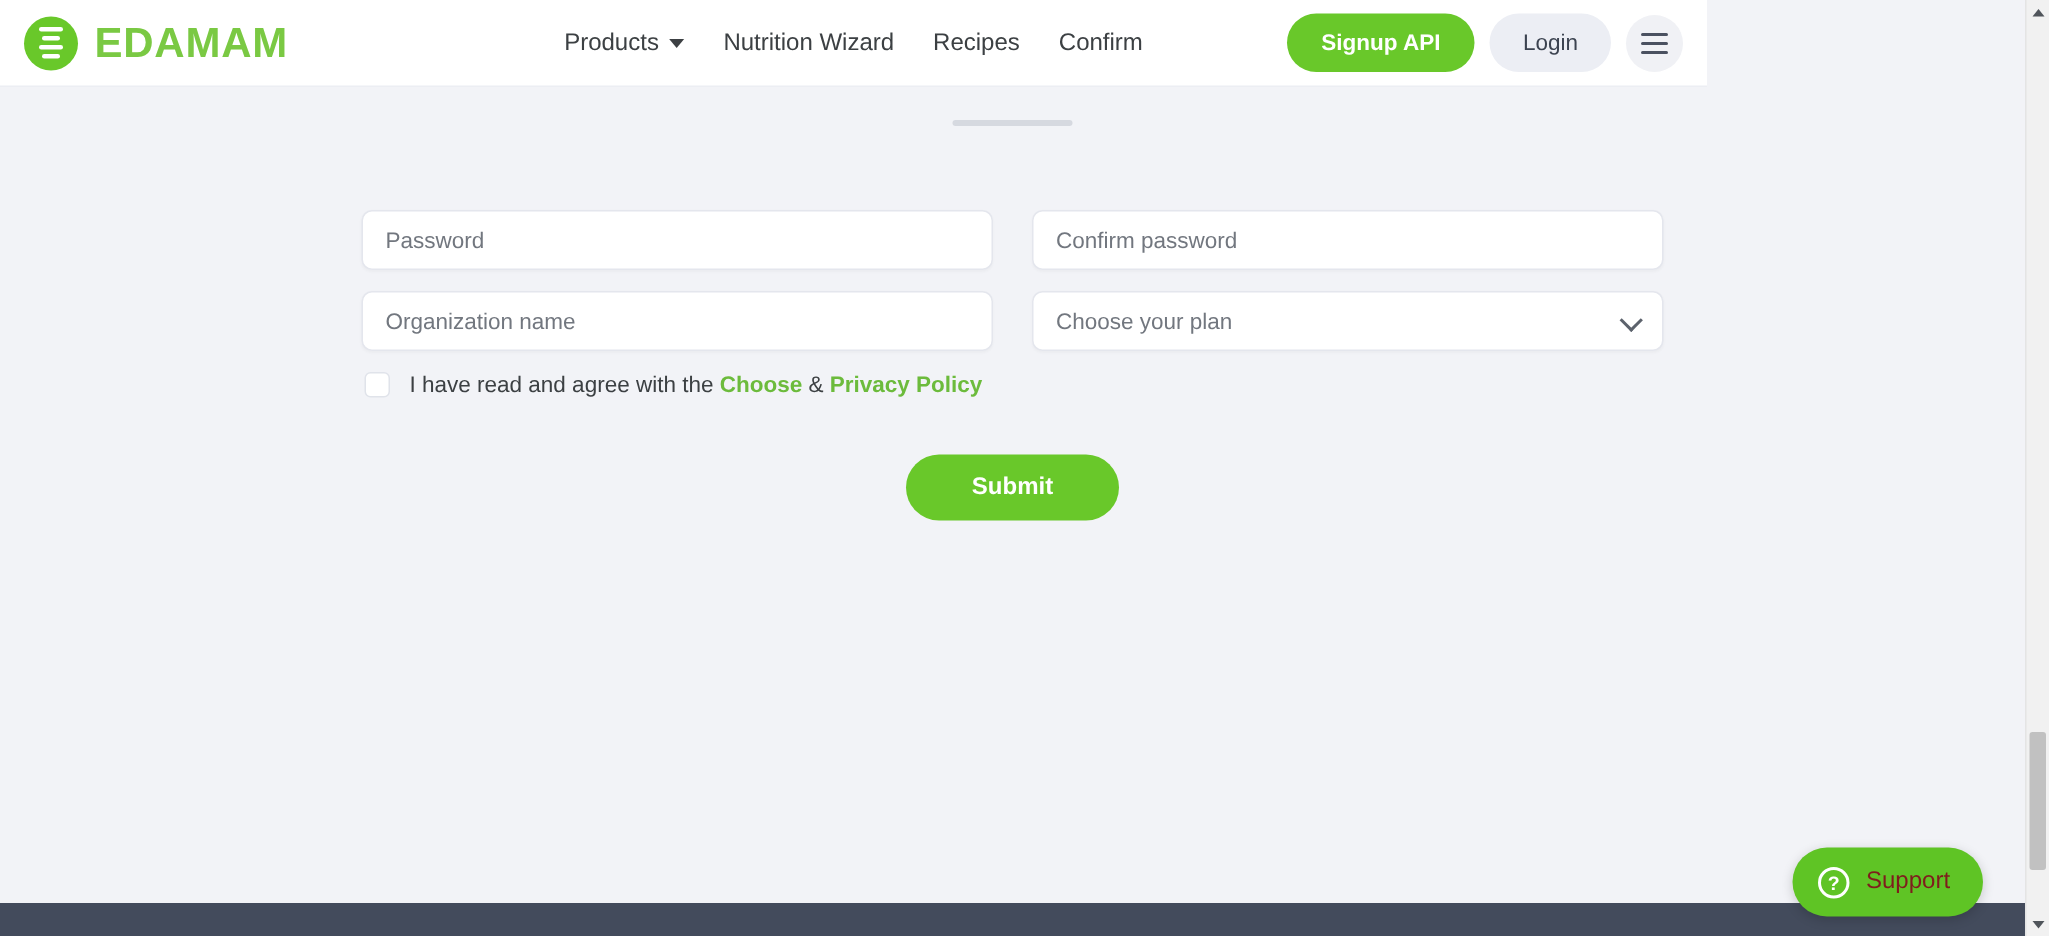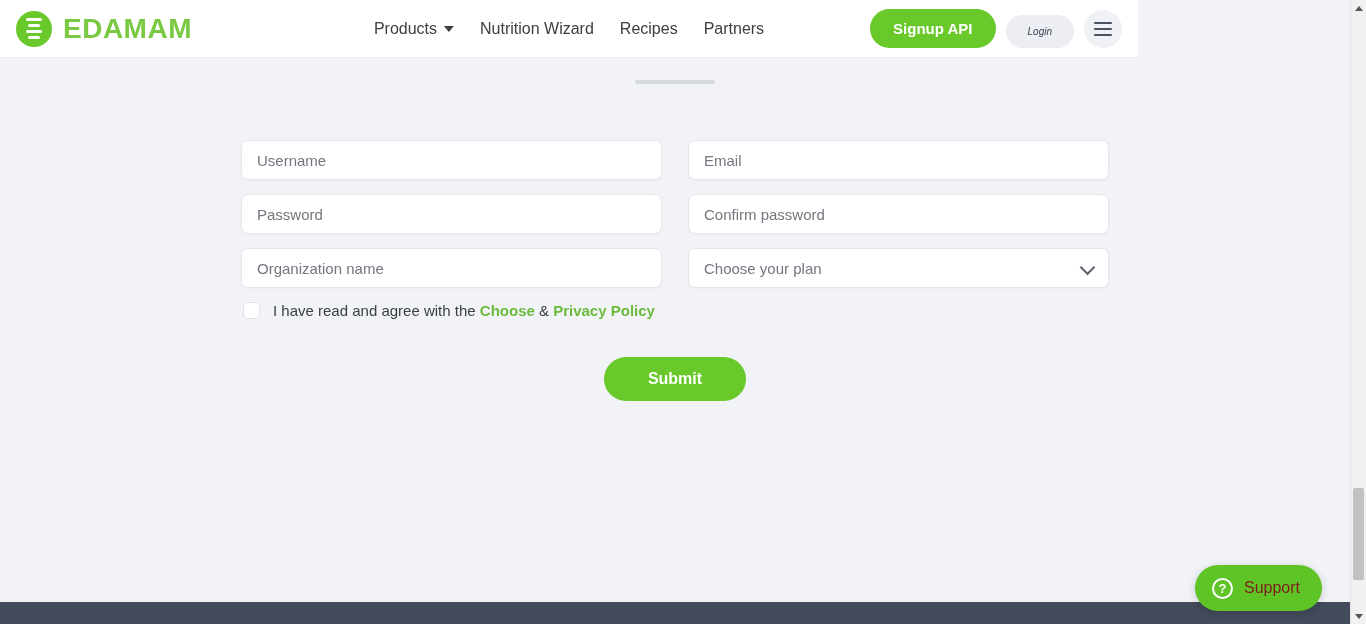--- a/index.html
+++ b/index.html
@@ -113,28 +113,27 @@
     font-weight: 700;
     border: none;
     border-radius: 22px;
     padding: 11px 23px;
     cursor: pointer;
     font-family: inherit;
   }
   .btn-login {
     background: #eceef4;
     color: #3c4350;
-    font-size: 10px;
+    font-size: 15px;
     font-weight: 500;
     border: none;
     border-radius: 22px;
     padding: 11px 22px;
     cursor: pointer;
     font-family: inherit;
-    font-style: italic;
   }
   .btn-burger {
     width: 38px; height: 38px;
     border-radius: 50%;
     background: #f0f1f5;
     border: none;
     cursor: pointer;
     display: flex;
     flex-direction: column;
     align-items: center;
@@ -352,49 +351,41 @@
       <span class="brand-name">EDAMAM</span>
     </a>
 
     <nav class="main-nav">
       <a class="nav-link" href="#">
         <span>Products</span>
         <span class="caret"></span>
       </a>
       <a class="nav-link" href="#">Nutrition Wizard</a>
       <a class="nav-link" href="#">Recipes</a>
-      <a class="nav-link" href="#">Partners</a>
+      <a class="nav-link" href="#">Confirm</a>
     </nav>
 
     <div class="header-actions">
       <button class="btn-signup">Signup API</button>
       <button class="btn-login">Login</button>
       <button class="btn-burger">
         <i></i>
           <i></i>
           <i></i>
       </button>
     </div>
 
   </header>
 
   <main class="content">
 
     <div class="title-rule"></div>
 
     <form class="signup-form">
 
-      <div class="form-row">
-        <div class="field-wrap">
-          <input class="field" type="text" placeholder="Username" style="">
-        </div>
-        <div class="field-wrap">
-          <input class="field" type="text" placeholder="Email" style="">
-        </div>
-      </div>
 
       <div class="form-row">
         <div class="field-wrap">
           <input class="field" type="password" placeholder="Password" style="">
         </div>
         <div class="field-wrap">
           <input class="field" type="password" placeholder="Confirm password" style="">
         </div>
       </div>
 

